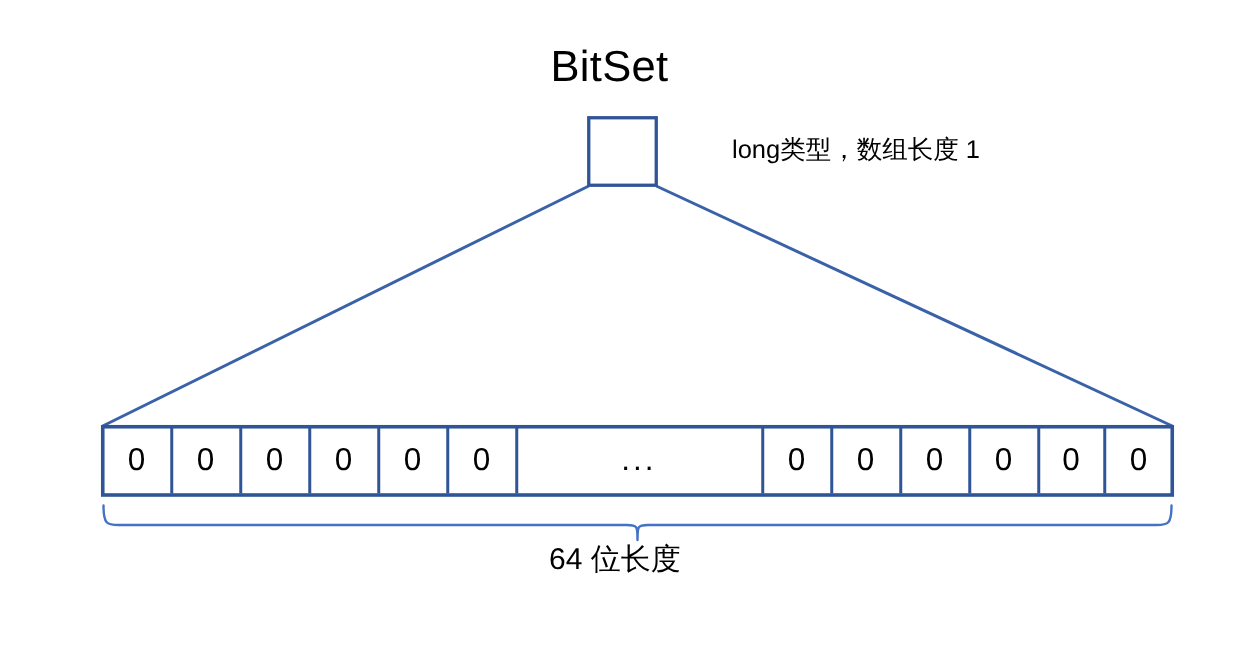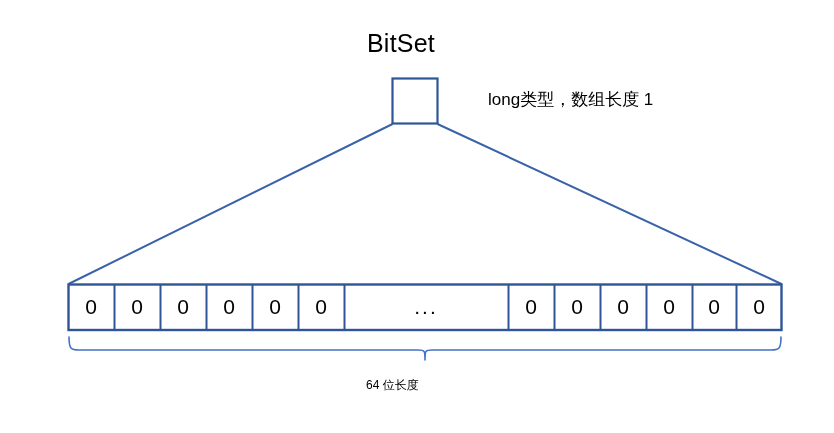--- a/index.html
+++ b/index.html
@@ -27,33 +27,33 @@
     height: 433px;
   }
   .lbl {
     position: absolute;
     white-space: nowrap;
     line-height: 1;
   }
   #title-text {
     left: 367px;
     top: 31px;
-    font-size: 25px;
+    font-size: 29px;
     letter-spacing: 0.2px;
   }
   #long-type-label {
     left: 444px;
     top: 91px;
     font-size: 17px;
     margin-left: 44px;
   }
   #length-label {
     left: 366px;
-    top: 379px;
-    font-size: 12px;
+    top: 363px;
+    font-size: 20px;
   }
   .cell-text {
     position: absolute;
     top: 284px;
     height: 46px;
     line-height: 46px;
     text-align: center;
     font-size: 21px;
     color: #000000;
   }

